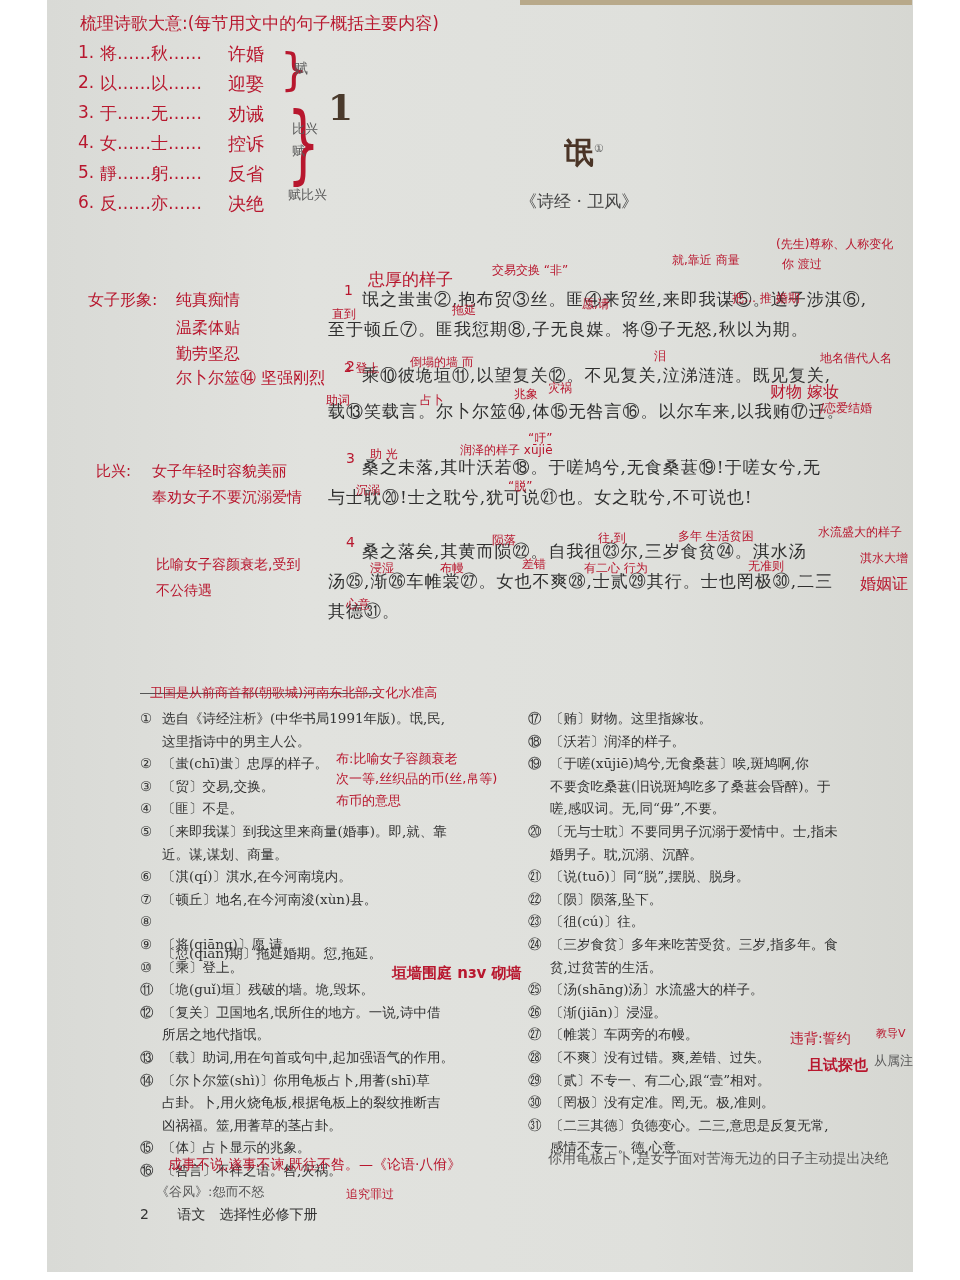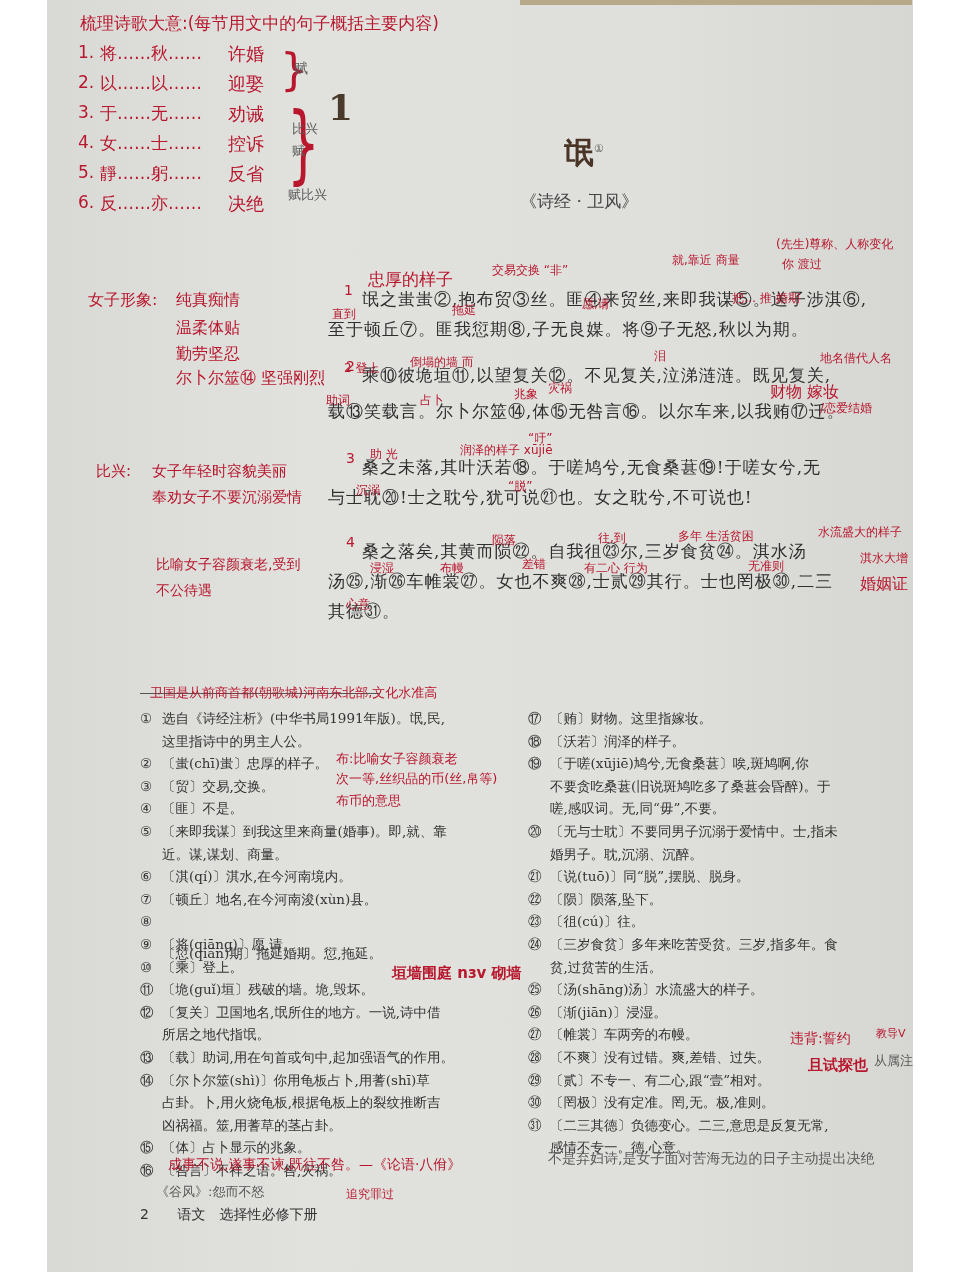--- a/index.html
+++ b/index.html
@@ -211,18 +211,18 @@
 <div class="hw" style="left:336px;top:770px;font-size:13px;">次一等,丝织品的币(丝,帛等)</div>
 <div class="hw" style="left:336px;top:792px;font-size:13px;">布币的意思</div>
 <div class="hw" style="left:392px;top:964px;font-size:15px;font-weight:bold;">垣墙围庭 nзv 砌墙</div>
 <div class="hw" style="left:790px;top:1030px;font-size:14px;">违背:誓约</div>
 <div class="hw" style="left:876px;top:1026px;font-size:11px;">教导V</div>
 <div class="hw" style="left:808px;top:1056px;font-size:15px;font-weight:bold;">且试探也</div>
 <div class="hw-gray" style="left:874px;top:1052px;font-size:13px;">从属注</div>
 <div class="hw" style="left:168px;top:1156px;font-size:14px;">成事不说,遂事不谏,既往不咎。—《论语·八佾》</div>
 <div class="hw" style="left:346px;top:1186px;font-size:12px;">追究罪过</div>
 <div class="hw-gray" style="left:156px;top:1183px;font-size:13px;">《谷风》:怨而不怒</div>
-<div class="hw-gray" style="left:548px;top:1150px;font-size:14px;">不是弃妇诗,是女子面对苦海无边的日子主动提出决绝</div>
+<div class="hw-gray" style="left:548px;top:1150px;font-size:14px;">你用龟板占卜,是女子面对苦海无边的日子主动提出决绝</div>
 
 <div class="footer">
   <span class="pg">2</span>
   <span>语文　选择性必修下册</span>
 </div>
 
 </body></html>

